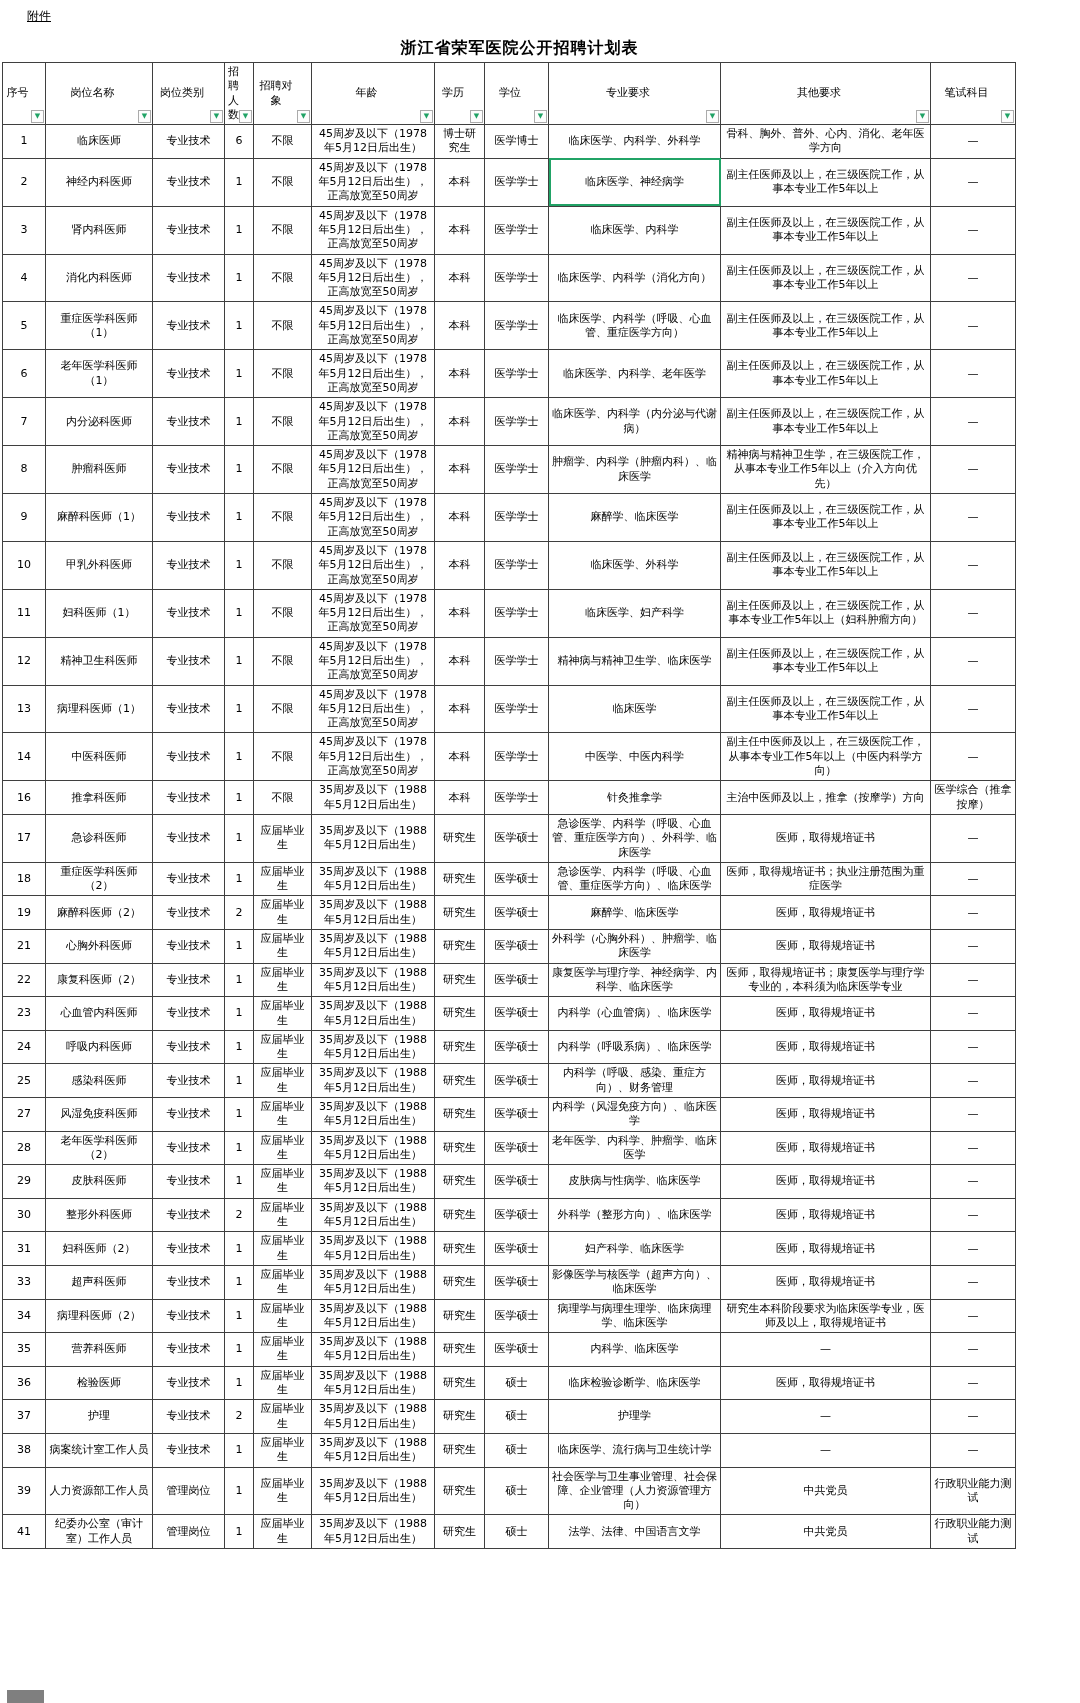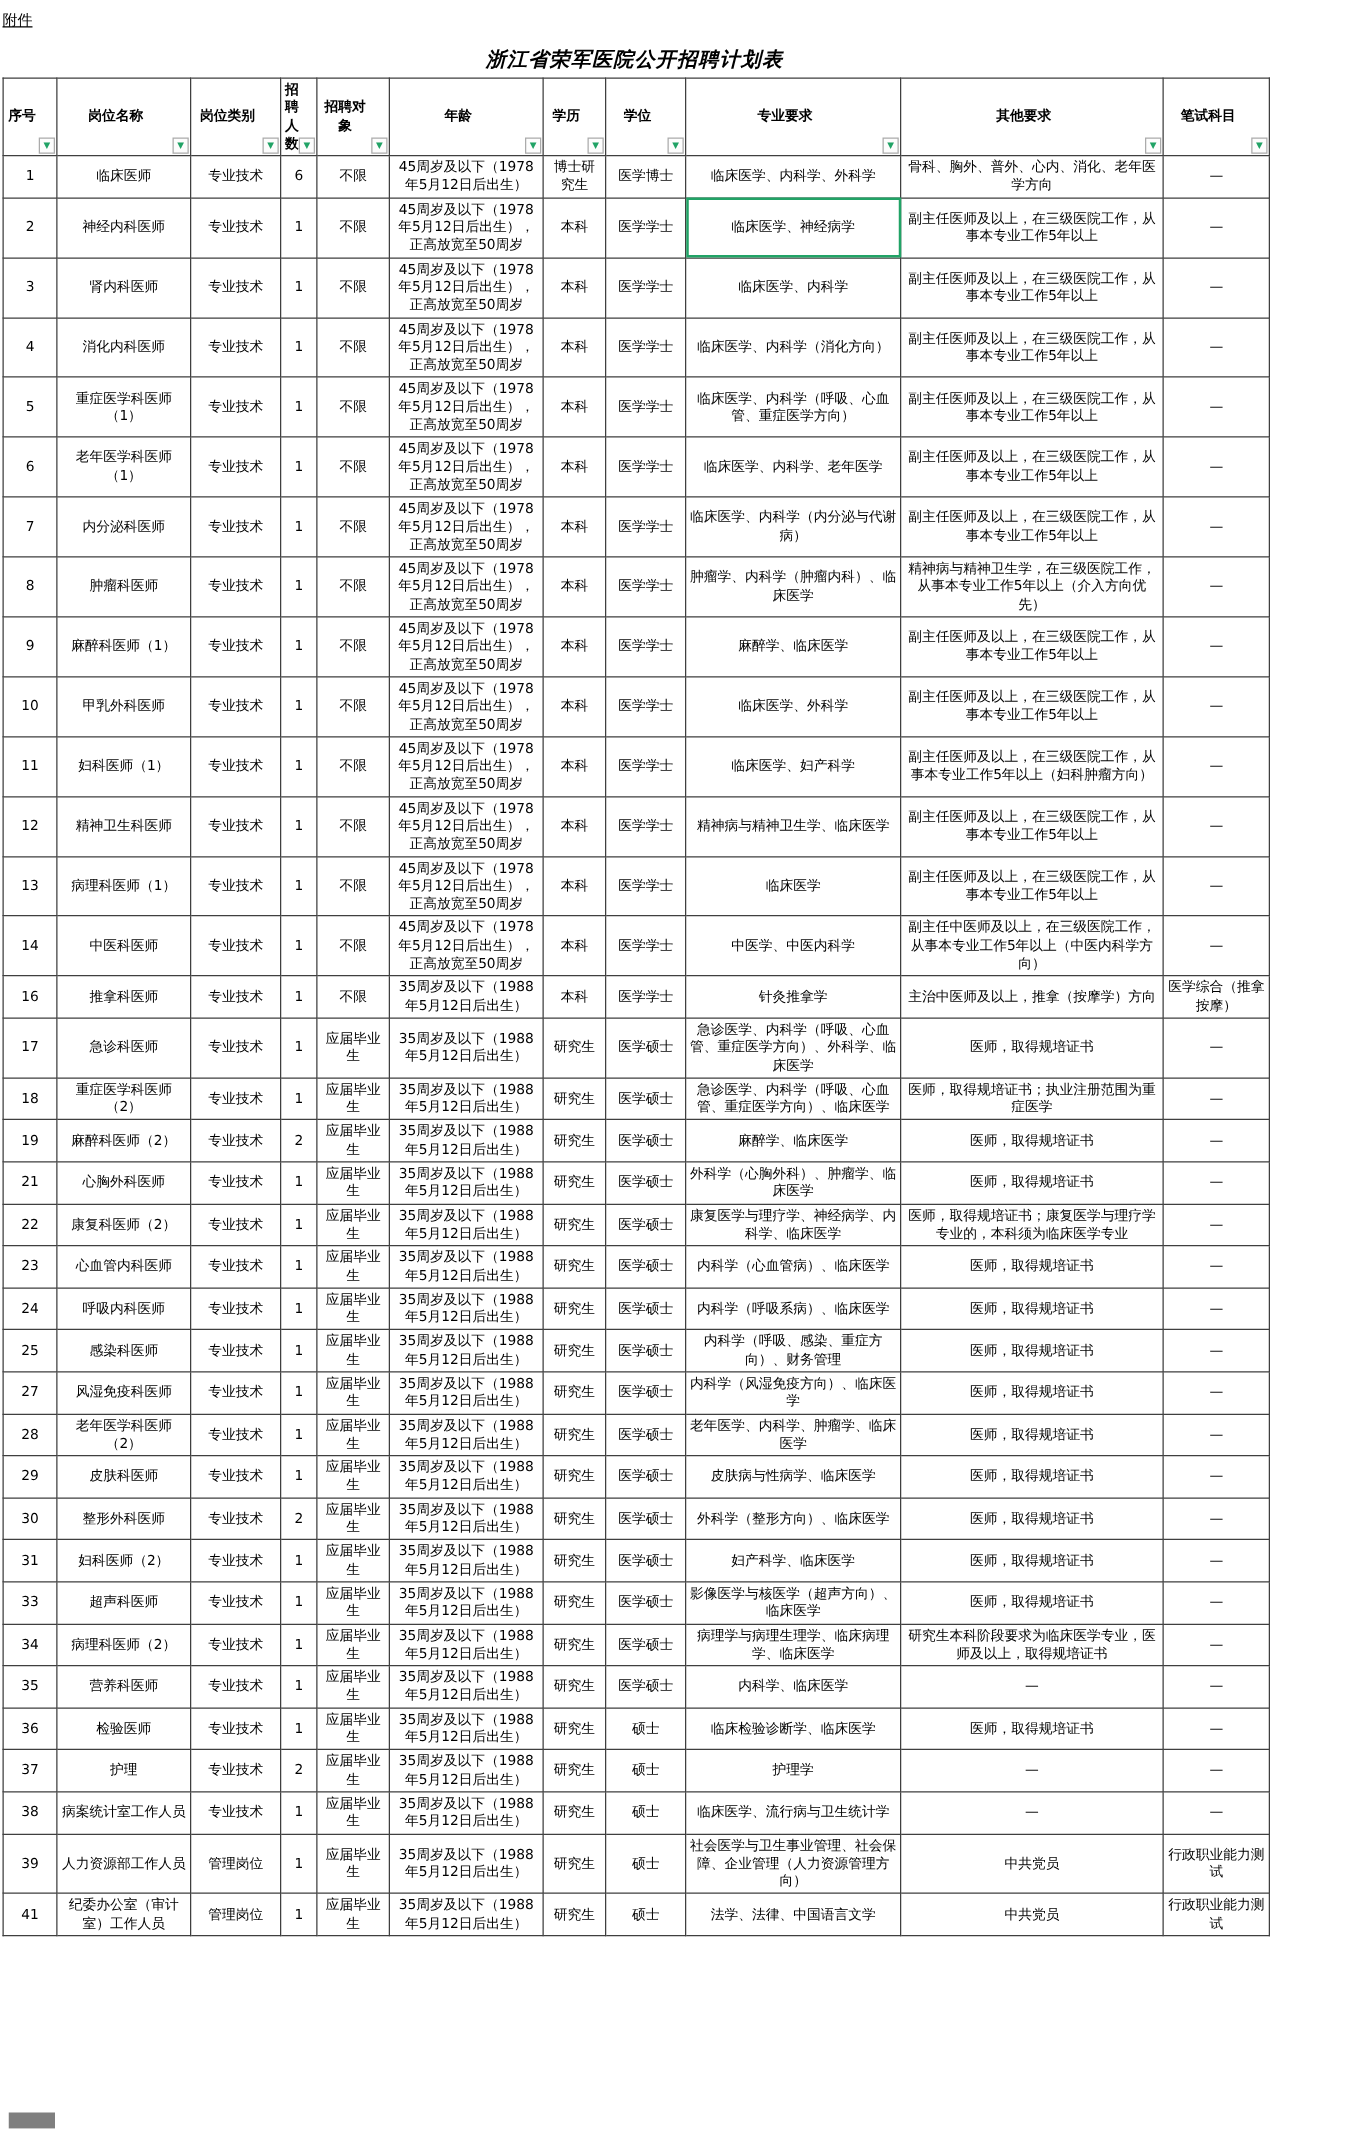--- a/index.html
+++ b/index.html
@@ -1,27 +1,27 @@
 <!DOCTYPE html>
 <html><head>
 <meta charset="utf-8">
 <style>
   html,body { margin:0; padding:0; background:#ffffff; }
   body { font-family:"DejaVu Sans", sans-serif; color:#000; }
   .sheet { position:relative; width:1080px; height:1703px; background:#fff; overflow:hidden; }
-  .attachment { position:absolute; left:2px; top:8px; font-size:12px;text-decoration:underline; }
-  .title { position:absolute; left:0; top:38px; width:1015px; text-align:center;
-           font-family:"Liberation Serif", serif; font-weight:bold; font-size:16px; letter-spacing:1px;font-style:italic; }
+  .attachment { position:absolute; left:27px; top:8px; font-size:12px;text-decoration:underline; }
+  .title { position:absolute; left:12px; top:38px; width:1015px; text-align:center;
+           font-family:"Liberation Serif", serif; font-weight:bold; font-size:16px; letter-spacing:1px; }
   table.grid { position:absolute; left:2px; top:62px; border-collapse:collapse; table-layout:fixed;
                width:1013px; }
   table.grid th, table.grid td {
     border:1px solid #3f3f3f; font-size:11px; line-height:1.3; text-align:center;
     vertical-align:middle; padding:2px 3px; word-break:break-all; overflow:hidden;
   }
-  table.grid th { position:relative; height:36px; font-weight:bold; padding-right:16px; }
+  table.grid th { position:relative; height:36px; font-weight:normal; padding-right:16px; }
   .filter-btn {
     position:absolute; right:1px; bottom:1px; width:13px; height:13px; box-sizing:border-box;
     border:1px solid #ababab; background:#fdfdfd; font-size:7px; line-height:11px;
     text-align:center; display:block;
   }
   td.selected { outline:2px solid #21a366; outline-offset:-2px; }
   .tab-stub { position:absolute; left:7px; bottom:0; width:37px; height:13px; background:#7f7f7f; }
 </style>
 </head>
 <body>

